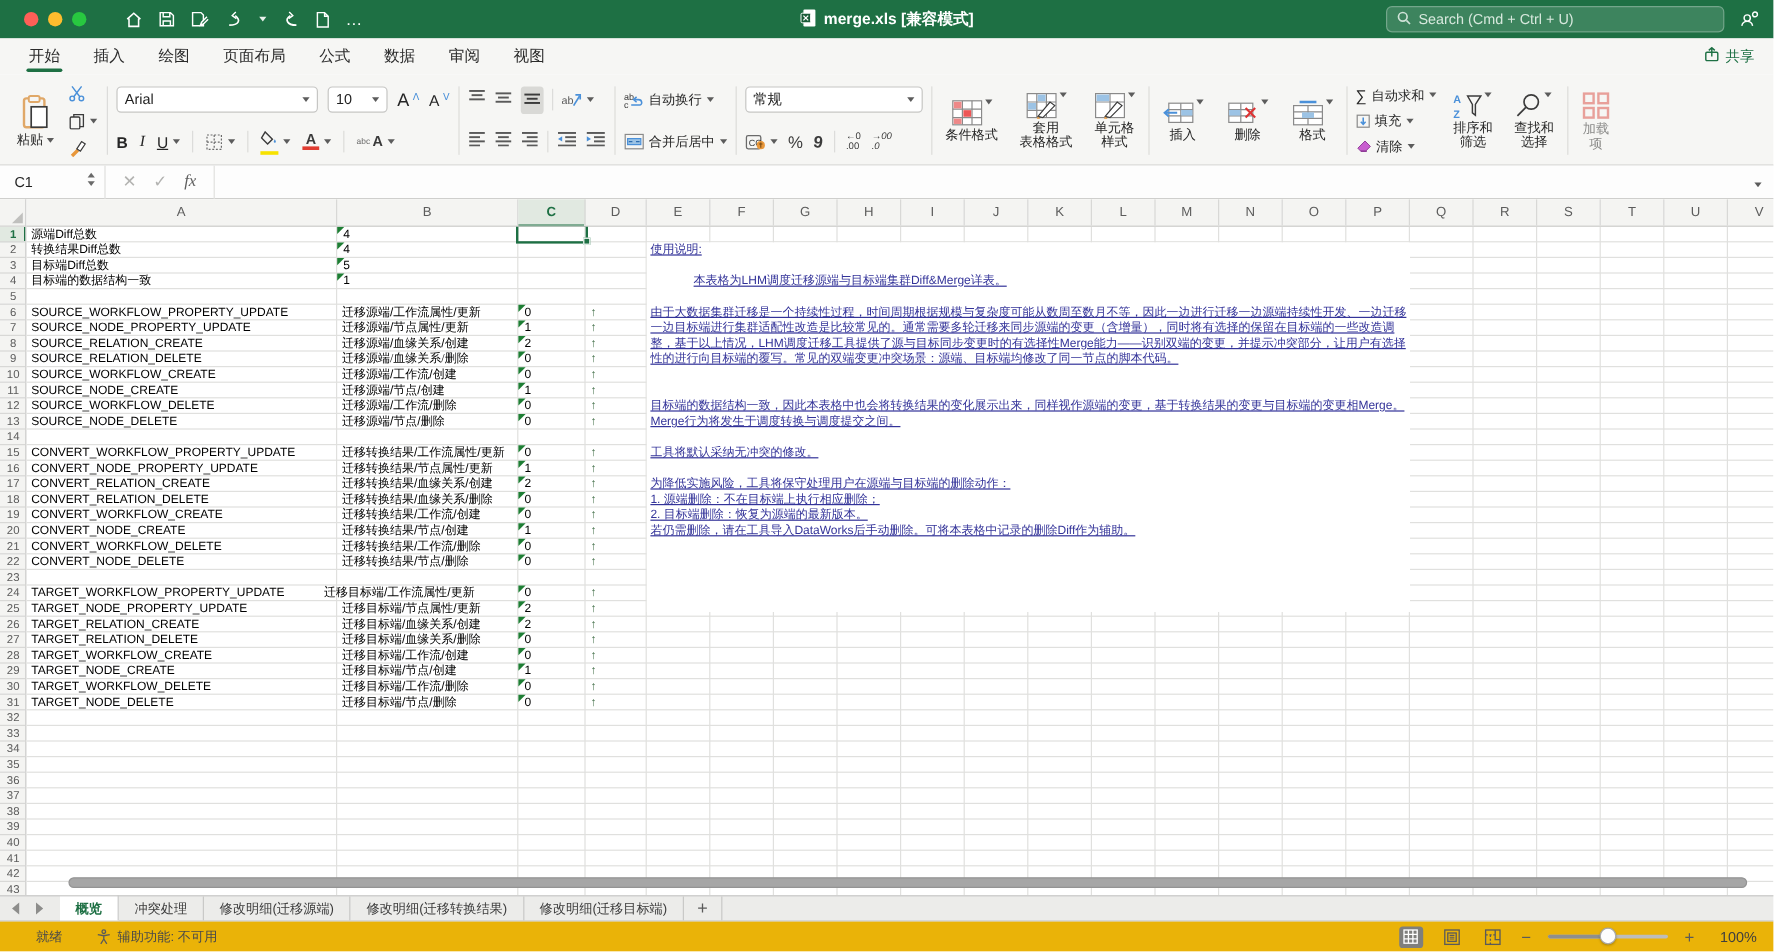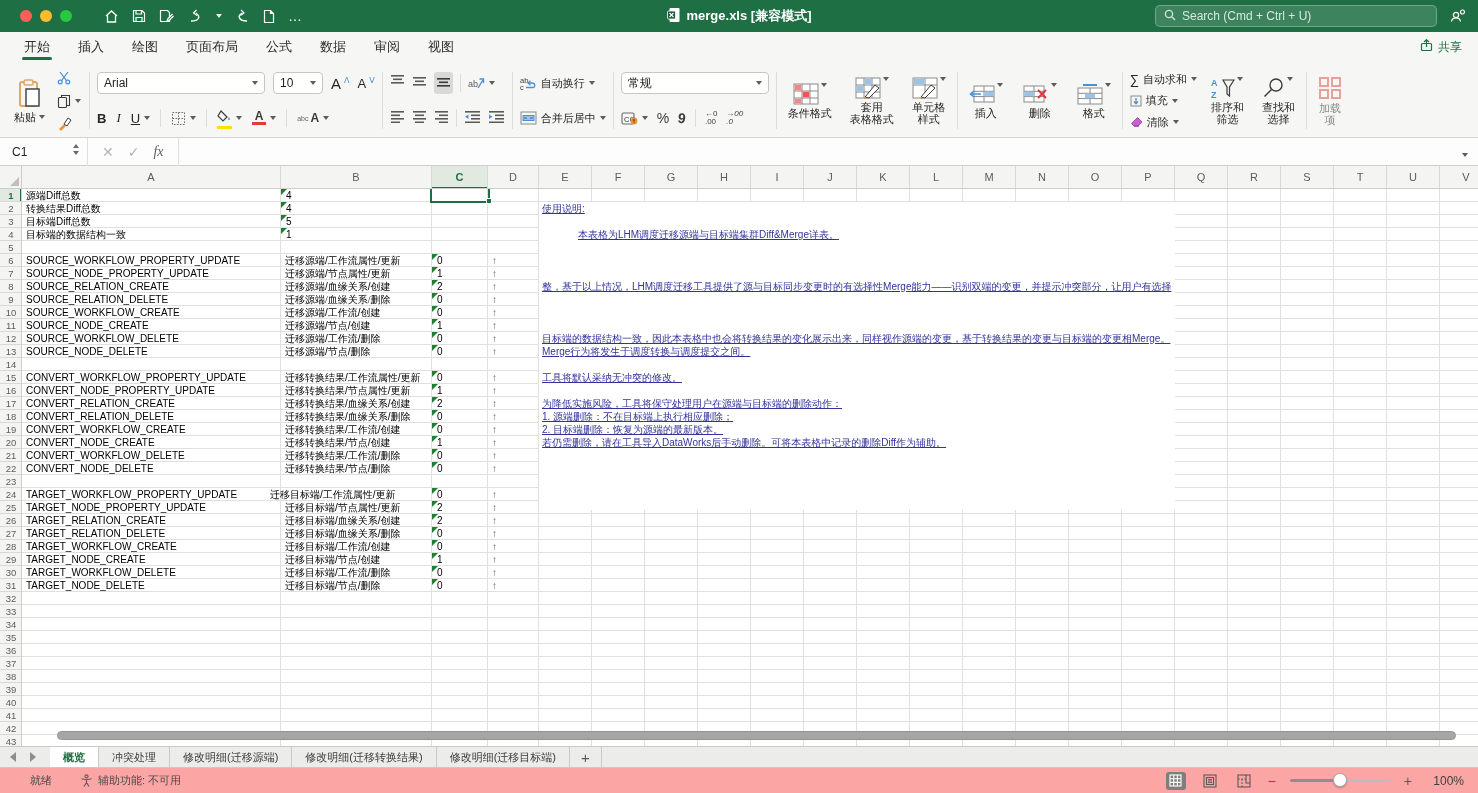--- a/index.html
+++ b/index.html
@@ -108,21 +108,21 @@
   .navarrows { display:flex; align-items:center; gap:14px; padding:0 14px 0 10px; }
   .tri-l { width:0;height:0;border-top:5px solid transparent;border-bottom:5px solid transparent;border-right:6px solid #8d8d8b; }
   .tri-r { width:0;height:0;border-top:5px solid transparent;border-bottom:5px solid transparent;border-left:6px solid #8d8d8b; }
   .stab { display:flex; align-items:center; padding:0 13px; font-size:11px; color:#3c3c3c;
     border-right:1px solid #c9c9c7; white-space:nowrap; }
   .stab:first-of-type { border-left:1px solid #c9c9c7; }
   .stab.active { background:#fff; color:#1e7044; font-weight:bold; margin-top:-1px; border-top:1px solid #c9c9c7; }
   .stab.add { font-size:15px; color:#5a5a5a; padding:0 11px; }
 
   
-  .statusbar { position:absolute; left:0; top:768px; width:100%; height:25px; background:#fca5a5;
+  .statusbar { position:absolute; left:0; top:768px; width:100%; height:25px; background:#eab308;
     display:flex; align-items:center; font-size:11px; color:#4a4a4a; }
   .sb-ready { margin-left:30px; }
   .sb-acc { margin-left:28px; display:flex; align-items:center; gap:5px; }
   .sb-right { position:absolute; right:14px; display:flex; align-items:center; gap:14px; }
   .viewbtn { width:20px; height:18px; display:flex; align-items:center; justify-content:center; border-radius:3px; }
   .viewbtn.sel { background:#7f7f7d; }
   .zoomtrack { width:100px; height:3px; background:#bdbdbb; border-radius:2px; position:relative; }
   .zoomfill { position:absolute; left:0; top:0; height:3px; width:50px; background:#8f8f8d; border-radius:2px; }
   .zoomthumb { position:absolute; left:43px; top:-6px; width:14px; height:14px; background:#fdfdfd;
     border:1px solid #a8a8a6; border-radius:50%; box-shadow:0 1px 2px rgba(0,0,0,.25); }
@@ -874,21 +874,24 @@
         <div class="flag" style="left: 410px; top: 377px;"></div>
         <span class="ctext" style="left: 415px; top: 378px;">0</span>
         <span class="ctext arrow-up" style="left: 470px; top: 378px;">↑</span>
         <span class="ctext" style="left: 4px; top: 391px;">TARGET_NODE_DELETE</span>
         <span class="ctext" style="left: 263px; top: 391px;">迁移目标端/节点/删除</span>
         <div class="flag" style="left: 410px; top: 390px;"></div>
         <span class="ctext" style="left: 415px; top: 391px;">0</span>
         <span class="ctext arrow-up" style="left: 470px; top: 391px;">↑</span>
         <span class="itext" style="left: 520px; top: 14px;">使用说明:</span>
         <span class="itext" style="left: 520px; top: 40px; margin-left: 36px;">本表格为LHM调度迁移源端与目标端集群Diff&amp;Merge详表。</span>
+        <span class="itext" style="left: 520px; top: 66px;">由于大数据集群迁移是一个持续性过程，时间周期根据规模与复杂度可能从数周至数月不等，因此一边进行迁移一边源端持续性开发、一边迁移</span>
+        <span class="itext" style="left: 520px; top: 79px;">一边目标端进行集群适配性改造是比较常见的。通常需要多轮迁移来同步源端的变更（含增量），同时将有选择的保留在目标端的一些改造调</span>
         <span class="itext" style="left: 520px; top: 92px;">整，基于以上情况，LHM调度迁移工具提供了源与目标同步变更时的有选择性Merge能力——识别双端的变更，并提示冲突部分，让用户有选择</span>
+        <span class="itext" style="left: 520px; top: 105px;">性的进行向目标端的覆写。常见的双端变更冲突场景：源端、目标端均修改了同一节点的脚本代码。</span>
         <span class="itext" style="left: 520px; top: 144px; text-align: center;">目标端的数据结构一致，因此本表格中也会将转换结果的变化展示出来，同样视作源端的变更，基于转换结果的变更与目标端的变更相Merge。</span>
         <span class="itext" style="left: 520px; top: 157px;">Merge行为将发生于调度转换与调度提交之间。</span>
         <span class="itext" style="left: 520px; top: 183px;">工具将默认采纳无冲突的修改。</span>
         <span class="itext" style="left: 520px; top: 209px;">为降低实施风险，工具将保守处理用户在源端与目标端的删除动作：</span>
         <span class="itext" style="left: 520px; top: 222px;">1. 源端删除：不在目标端上执行相应删除；</span>
         <span class="itext" style="left: 520px; top: 235px;">2. 目标端删除：恢复为源端的最新版本。</span>
         <span class="itext" style="left: 520px; top: 248px;">若仍需删除，请在工具导入DataWorks后手动删除。可将本表格中记录的删除Diff作为辅助。</span>
       </div>
   </div>
   <div class="hscroll"></div>

